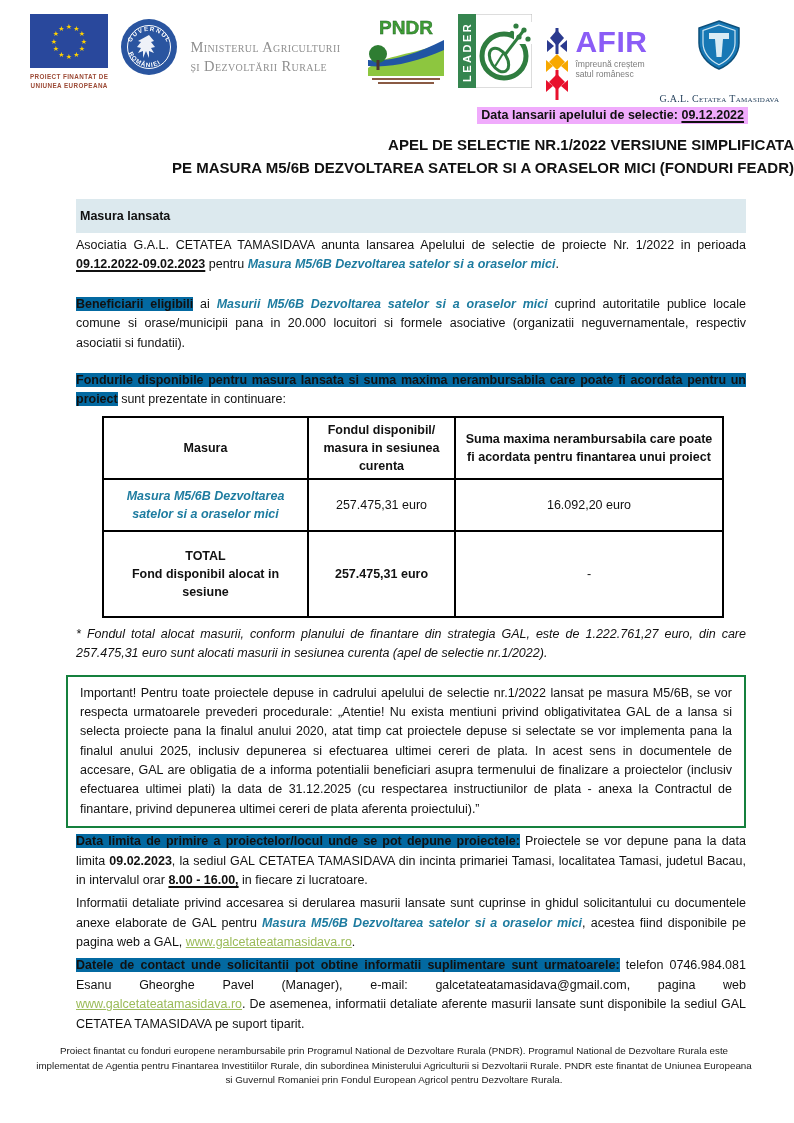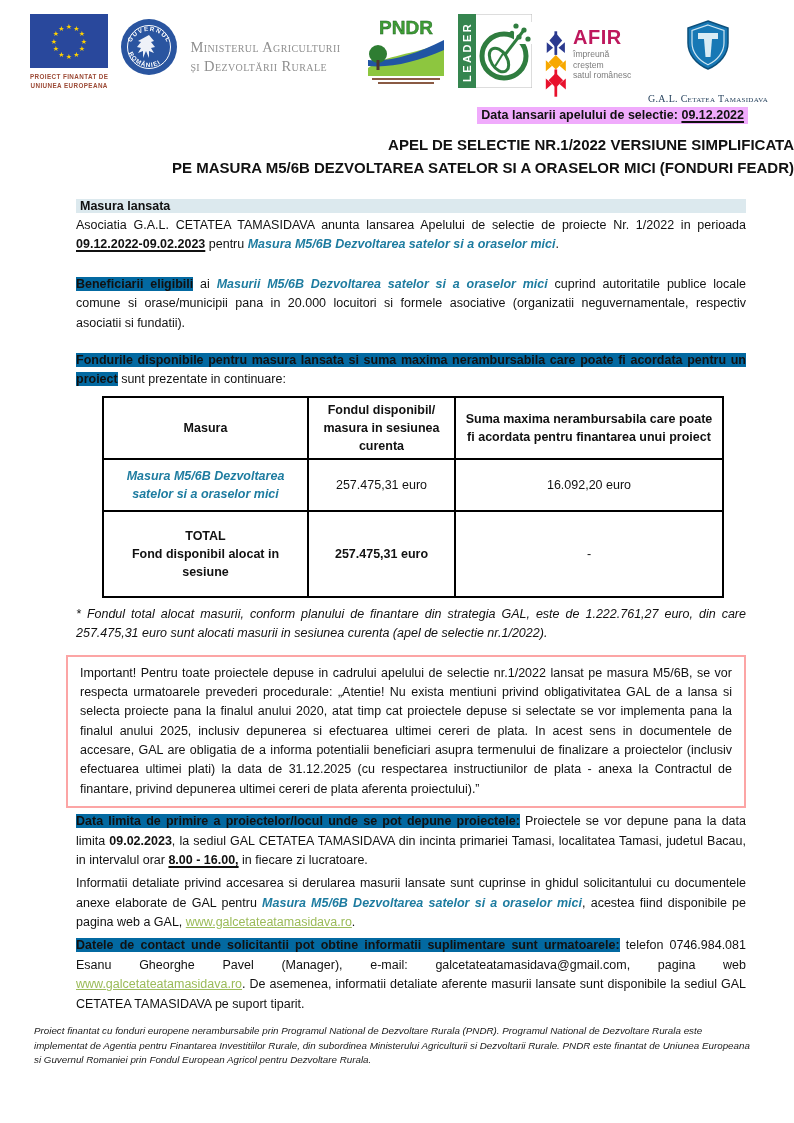--- a/index.html
+++ b/index.html
@@ -8,51 +8,51 @@
     background:#ffffff; overflow:hidden; color:#111;
     font-family:"Liberation Sans", sans-serif; font-size:12.5px;
   }
   
   .logos { display:flex; align-items:flex-start; padding:14px 26px 0 30px; gap:12px; }
   .logo { flex:0 0 auto; }
   .eu-cap { font-size:6.3px; font-weight:bold; letter-spacing:.4px; color:#9c4a36; text-align:center; line-height:1.35; margin-top:2px; }
   .ministry { font-family:"Liberation Serif", serif; font-variant:small-caps; color:#8f8f8f;
     font-size:14.5px; letter-spacing:.4px; line-height:1.3; margin-top:24px; white-space:nowrap; }
   .afir-wrap { display:flex; gap:5px; margin-top:14px; }
-  .afir-name { font-size:20px; font-weight:bold; color:#be185d; line-height:.95; letter-spacing:.5px; }
+  .afir-name { font-size:30px; font-weight:bold; color:#8b5cf6; line-height:.95; letter-spacing:.5px; }
   .afir-tag { font-size:8.6px; color:#7c7c7c; line-height:1.25; margin-top:2px; }
   .gal-wrap { margin-left:auto; text-align:center; margin-top:6px; }
   .gal-label { font-family:"Liberation Serif", serif; font-variant:small-caps; font-size:10px;
     color:#27435e; white-space:nowrap; margin-top:20px; letter-spacing:.3px; }
   
   .date-row { text-align:right; padding-right:46px; margin-top:4px; }
   .date-chip { background:#f0abfc; font-weight:bold; padding:1px 4px 2px; }
   .date-val { text-decoration:underline; text-decoration-thickness:2px; text-underline-offset:2px; }
   .title { text-align:right; font-weight:bold; font-size:15px; line-height:1.5; margin-top:12px; }
   
   .content { margin:0 48px 0 76px; }
-  .sec-head { background:#dce9ee; font-weight:bold; padding:0 4px; margin-top:20px; }
+  .sec-head { background:#dce9ee; font-weight:bold; padding:10px 4px; margin-top:20px; }
   .para { margin:3px 0 0; text-align:justify; line-height:1.55; }
   .mt20 { margin-top:20px; } .mt18 { margin-top:18px; } .mt16 { margin-top:4px; }
   .hl { background:#0369a1; } .b { font-weight:bold; }
   .teal { color:#1e7ca0; font-weight:bold; font-style:italic; }
   .u2 { text-decoration:underline; text-decoration-thickness:2px; text-underline-offset:2px; }
   .link { color:#9bbb59; text-decoration:underline; }
   
   table.funds { border-collapse:collapse; table-layout:fixed; width:620px; margin:6px 0 0 26px; }
   table.funds th, table.funds td { border:2px solid #000; text-align:center; vertical-align:middle;
     padding:3px 8px; line-height:1.45; font-size:12.5px; }
   table.funds th { font-weight:bold; height:54px; }
   .r1 td { height:44px; }
   .r2 td { height:78px; }
   .cell-measure { color:#1e7ca0; font-weight:bold; font-style:italic; }
   
   .footnote { margin:7px 0 0; font-style:italic; text-align:justify; line-height:1.5; }
-  .imp-box { margin:12px 0 0 -10px; border:2px solid #fca5a5; padding:7px 12px; text-align:justify; line-height:1.55; }
-  .page-footer { margin:10px 40px 0 34px; font-style:italic; font-size:9.8px; line-height:1.5; color:#1a1a1a; }
+  .imp-box { margin:12px 0 0 -10px; border:2px solid #15803d; padding:7px 12px; text-align:justify; line-height:1.55; }
+  .page-footer { margin:10px 40px 0 34px; text-align:center; font-size:9.8px; line-height:1.5; color:#1a1a1a; }
 </style>
 </head>
 <body>
 
 <div class="page">
 
   <header class="logos">
 
     <div class="logo">
       <svg width="78" height="54" viewBox="0 0 78 54">

